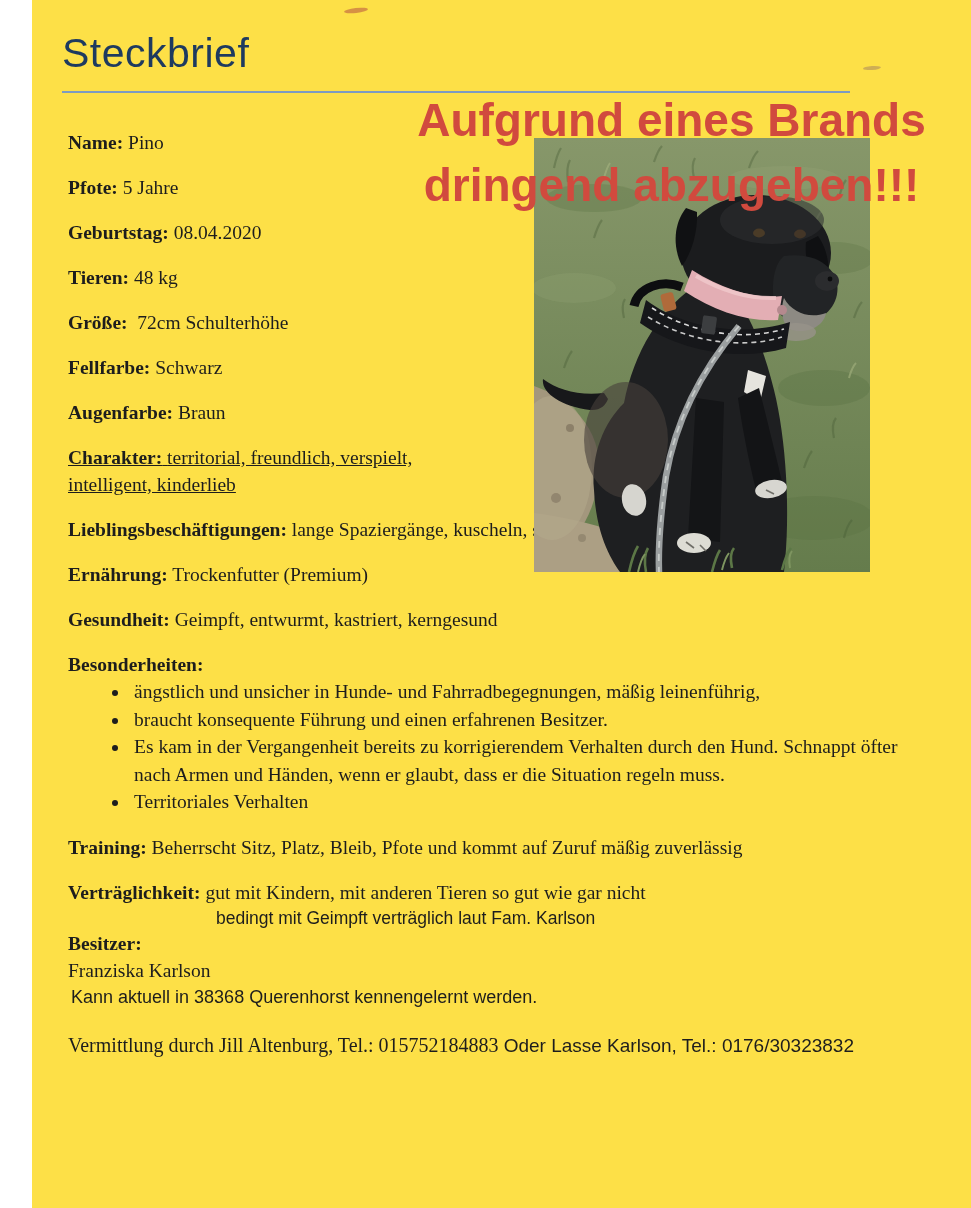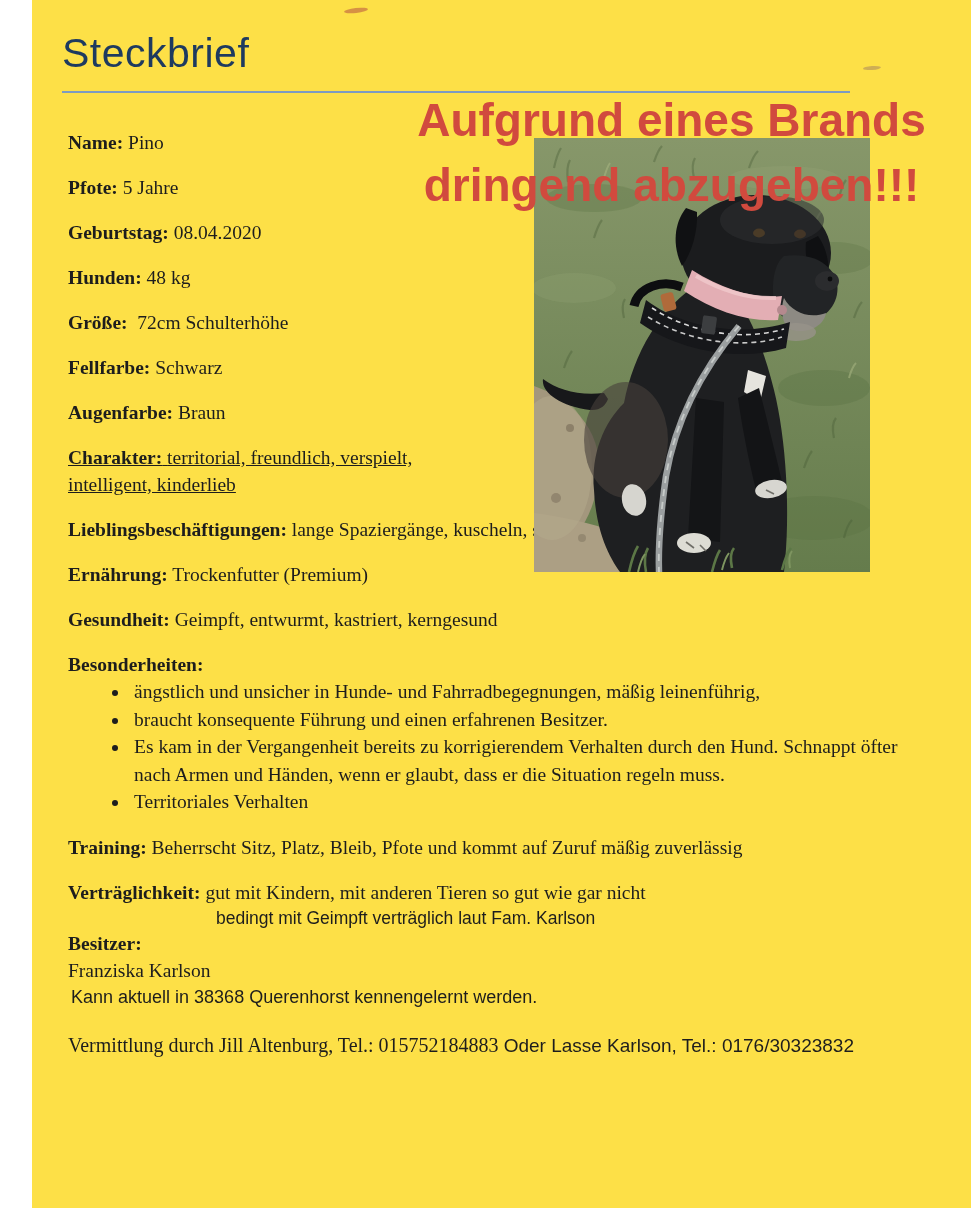--- a/index.html
+++ b/index.html
@@ -130,21 +130,21 @@
 
   <div class="alert">
     <div style="color:#d14a3e">Aufgrund eines Brands</div>
     <div style="color:#d14a3e">dringend abzugeben!!!</div>
   </div>
 
   <div class="content">
     <p class="field"><span class="lbl">Name:</span> <span>Pino</span></p>
     <p class="field"><span class="lbl">Pfote:</span> <span>5 Jahre</span></p>
     <p class="field"><span class="lbl">Geburtstag:</span> <span>08.04.2020</span></p>
-    <p class="field"><span class="lbl">Hunden:</span> <span>48 kg</span></p>
+    <p class="field"><span class="lbl">Tieren:</span> <span>48 kg</span></p>
     <p class="field"><span class="lbl">Größe:</span>&nbsp; <span>72cm Schulterhöhe</span></p>
     <p class="field"><span class="lbl">Fellfarbe:</span> <span>Schwarz</span></p>
     <p class="field"><span class="lbl">Augenfarbe:</span> <span>Braun</span></p>
     <p class="field narrow"><span class="lbl">Charakter:</span> <span>territorial, freundlich, verspielt, intelligent, kinderlieb</span></p>
     <p class="field"><span class="lbl">Lieblingsbeschäftigungen:</span> <span>lange Spaziergänge, kuscheln, spielen</span></p>
     <p class="field"><span class="lbl">Ernährung:</span> <span>Trockenfutter (Premium)</span></p>
     <p class="field"><span class="lbl">Gesundheit:</span> <span>Geimpft, entwurmt, kastriert, kerngesund</span></p>
 
     <p class="field tight lbl">Besonderheiten:</p>
     <ul class="bullets">

